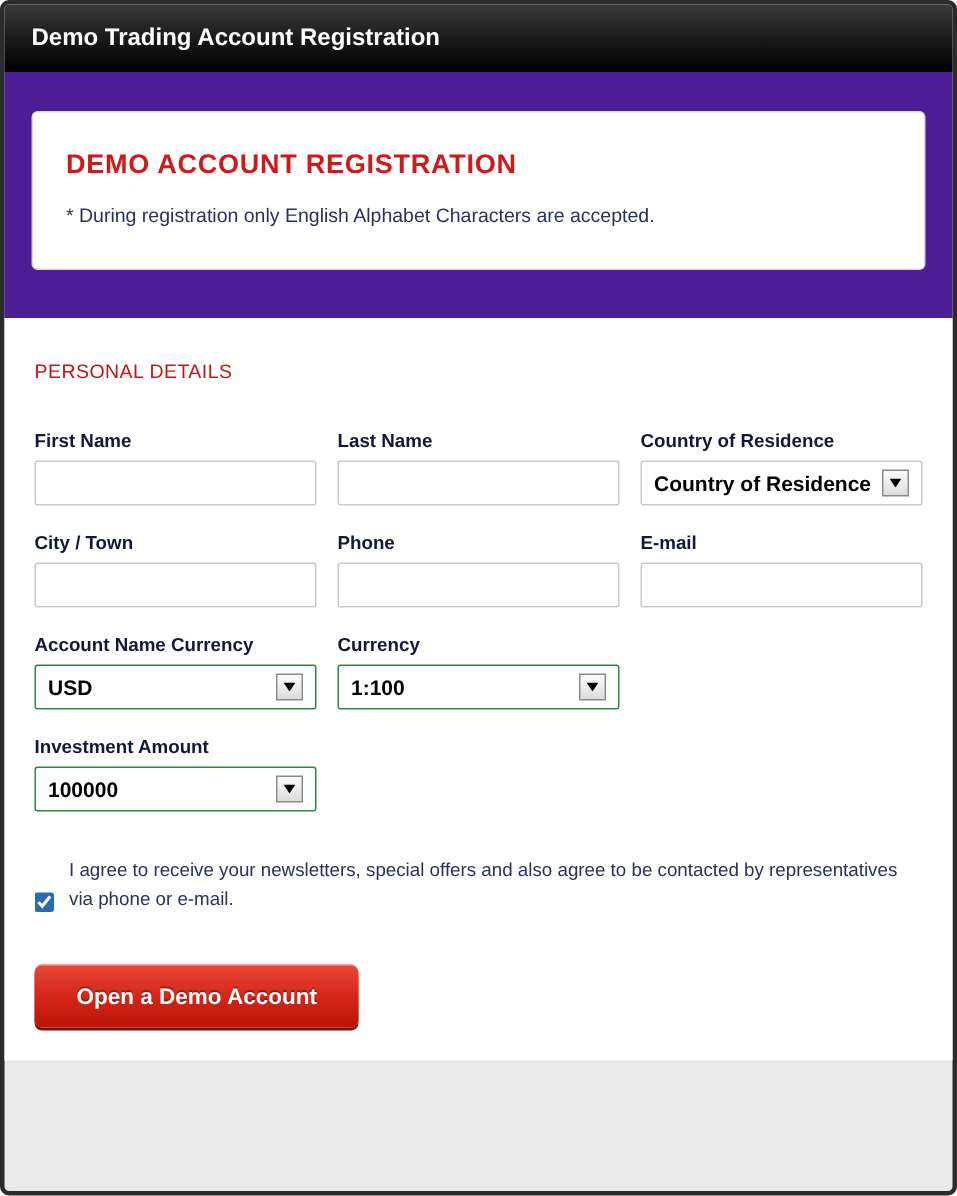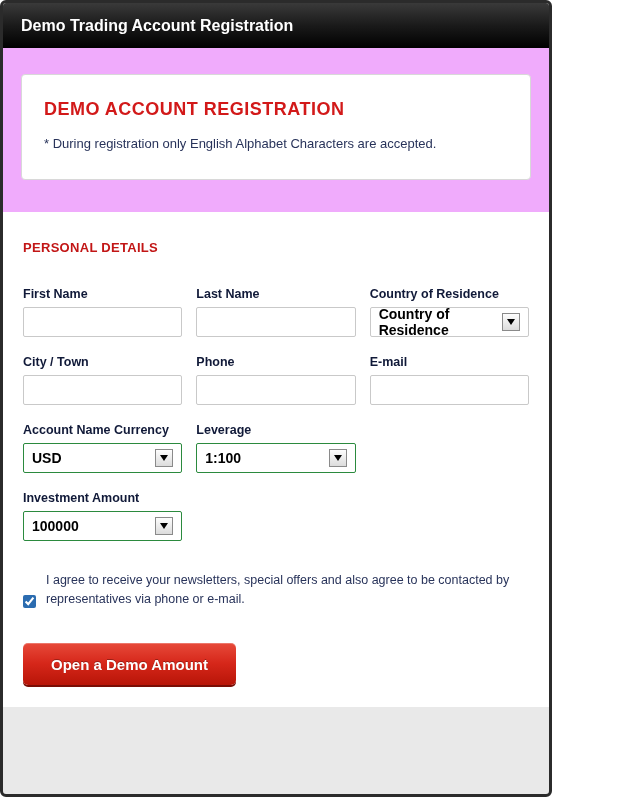--- a/index.html
+++ b/index.html
@@ -4,37 +4,37 @@
 <style>
   * { box-sizing: border-box; margin: 0; padding: 0; }
   body {
     font-family: Arial, Helvetica, sans-serif;
     background: #fff;
     width: 638px;
     height: 797px;
     overflow: hidden;
   }
   .modal {
-    width: 552px;
+    width: 638px;
     height: 797px;
     background: #e9e9e9;
     border: 3px solid #2b2b2b;
     border-radius: 6px;
     position: relative;
   }
   .titlebar {
     background: linear-gradient(to bottom, #3a3a3a 0%, #1a1a1a 50%, #000 100%);
     color: #fff;
     font-size: 16px;
     font-weight: bold;
     padding: 14px 18px 13px;
     border-radius: 3px 3px 0 0;
   }
   .intro-region {
-    background: #f0abfc;
+    background: #4c1d95;
     padding: 26px 18px 32px;
   }
   .intro-card {
     background: #fff;
     border: 1px solid #d8d8d8;
     border-radius: 4px;
     padding: 24px 22px 28px;
   }
   .intro-card h2 {
     color: #d21919;
@@ -49,21 +49,21 @@
     color: #28335a;
     font-size: 13px;
   }
   .form-region {
     background: #fff;
     padding: 28px 20px 22px;
   }
   .section-heading {
     color: #c21616;
     font-size: 13px;
-    font-weight: bold;
+    font-weight: normal;
     letter-spacing: 0.3px;
     margin-bottom: 32px;
   }
   .grid {
     display: grid;
     grid-template-columns: 1fr 1fr 1fr;
     column-gap: 14px;
     row-gap: 18px;
   }
   .field label {
@@ -205,21 +205,21 @@
           <span class="value">USD</span>
           <span class="arrow">
             <svg width="8" height="6" viewBox="0 0 8 6">
                 <polygon points="0,0 8,0 4,6" fill="#000"></polygon>
               </svg>
           </span>
         </div>
       </div>
 
       <div class="field">
-        <label>Leverage</label>
+        <label>Currency</label>
         <div class="select-wrap green">
           <span class="value">1:100</span>
           <span class="arrow">
             <svg width="8" height="6" viewBox="0 0 8 6">
                 <polygon points="0,0 8,0 4,6" fill="#000"></polygon>
               </svg>
           </span>
         </div>
       </div>
 
@@ -236,18 +236,18 @@
       </div>
 
     </div>
 
     <div class="consent-row">
       <input type="checkbox" checked="" style="">
       <span>I agree to receive your newsletters, special offers and also agree to be contacted by representatives via phone or e-mail.</span>
     </div>
 
     <div class="submit-row">
-      <button class="btn-submit">Open a Demo Amount</button>
+      <button class="btn-submit">Open a Demo Account</button>
     </div>
 
   </div>
 
 </div>
 
 </body></html>

